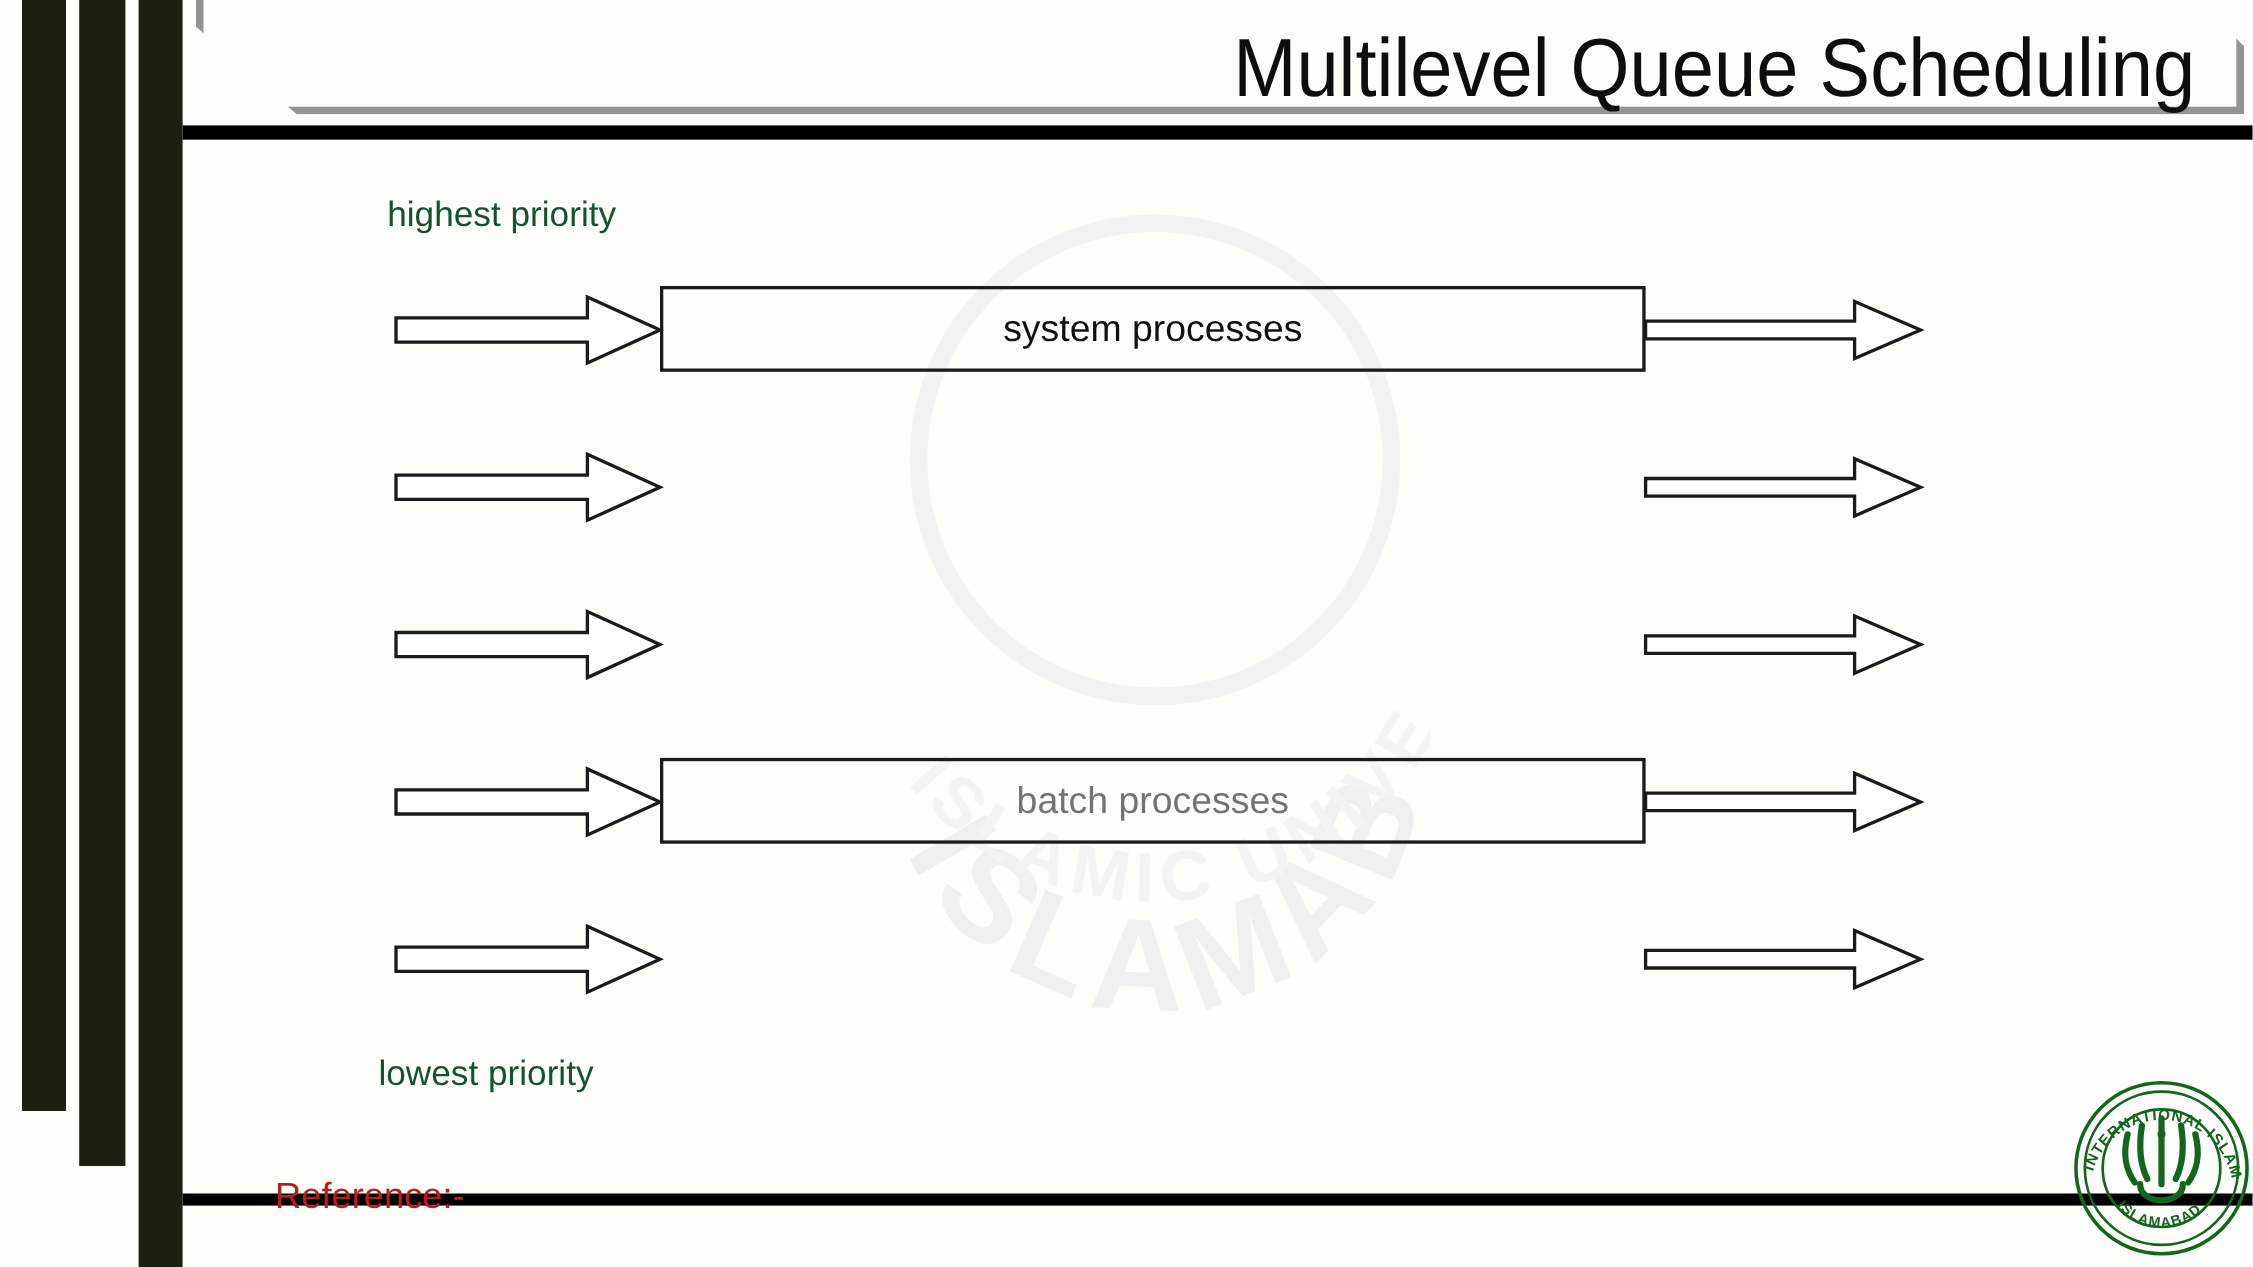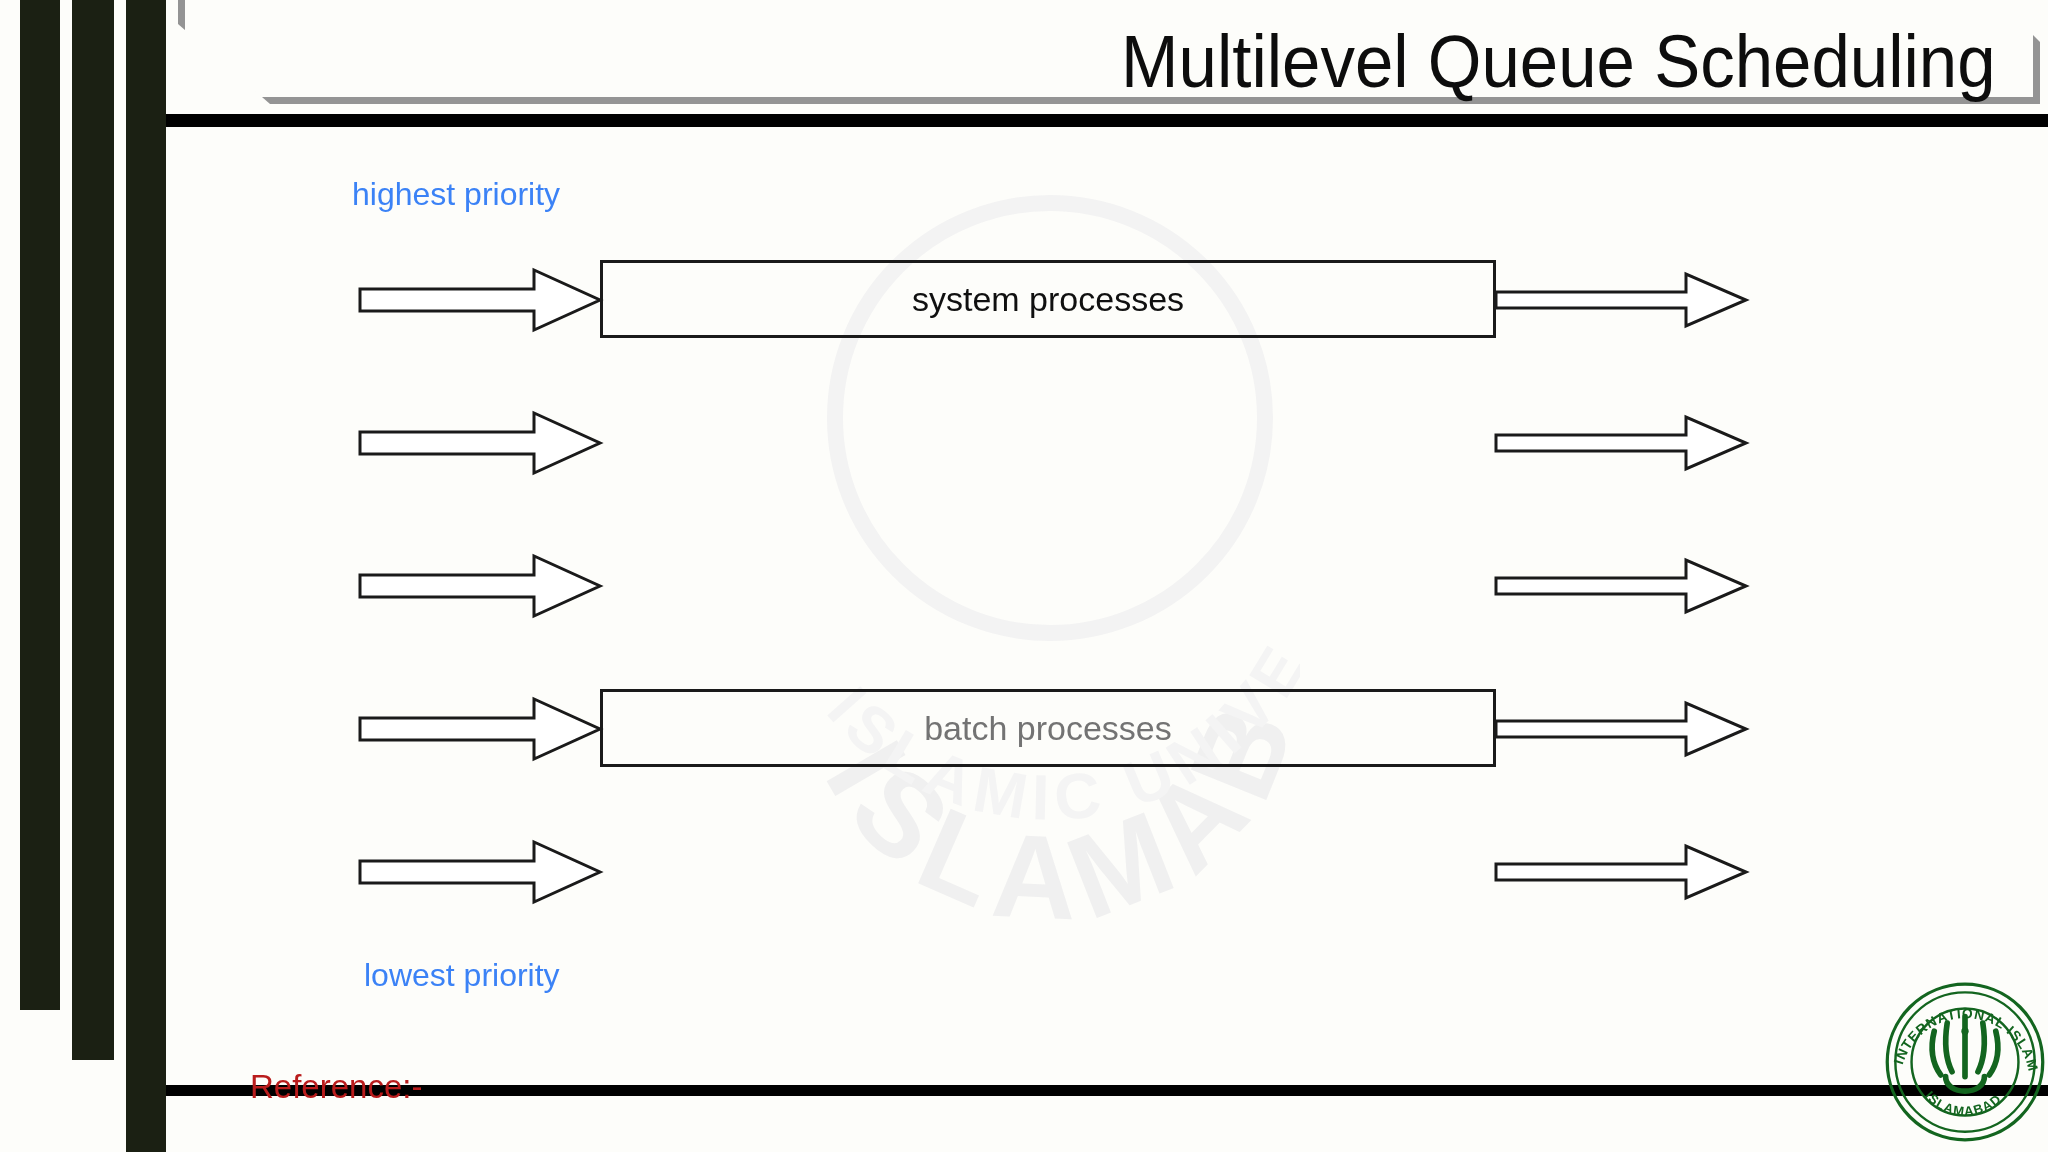--- a/index.html
+++ b/index.html
@@ -67,25 +67,25 @@
     background: #000000;
   }
   .rule-top    { left: 166px; top: 114px;  width: 1882px; height: 13px; }
   .rule-bottom { left: 166px; top: 1085px; width: 1882px; height: 11px; }
 
   
   .priority-label {
     position: absolute;
     font-family: "Liberation Sans", sans-serif;
     font-size: 32px;
-    color: #3b82f6;
+    color: #14532d;
     white-space: nowrap;
   }
   .label-highest { left: 352px; top: 176px; }
-  .label-lowest  { left: 364px; top: 957px; }
+  .label-lowest  { left: 344px; top: 957px; }
 
   .reference-text {
     position: absolute;
     left: 250px;
     top: 1068px;
     font-family: "Liberation Sans", sans-serif;
     font-size: 33px;
     color: #b91c1c;
     white-space: nowrap;
   }

